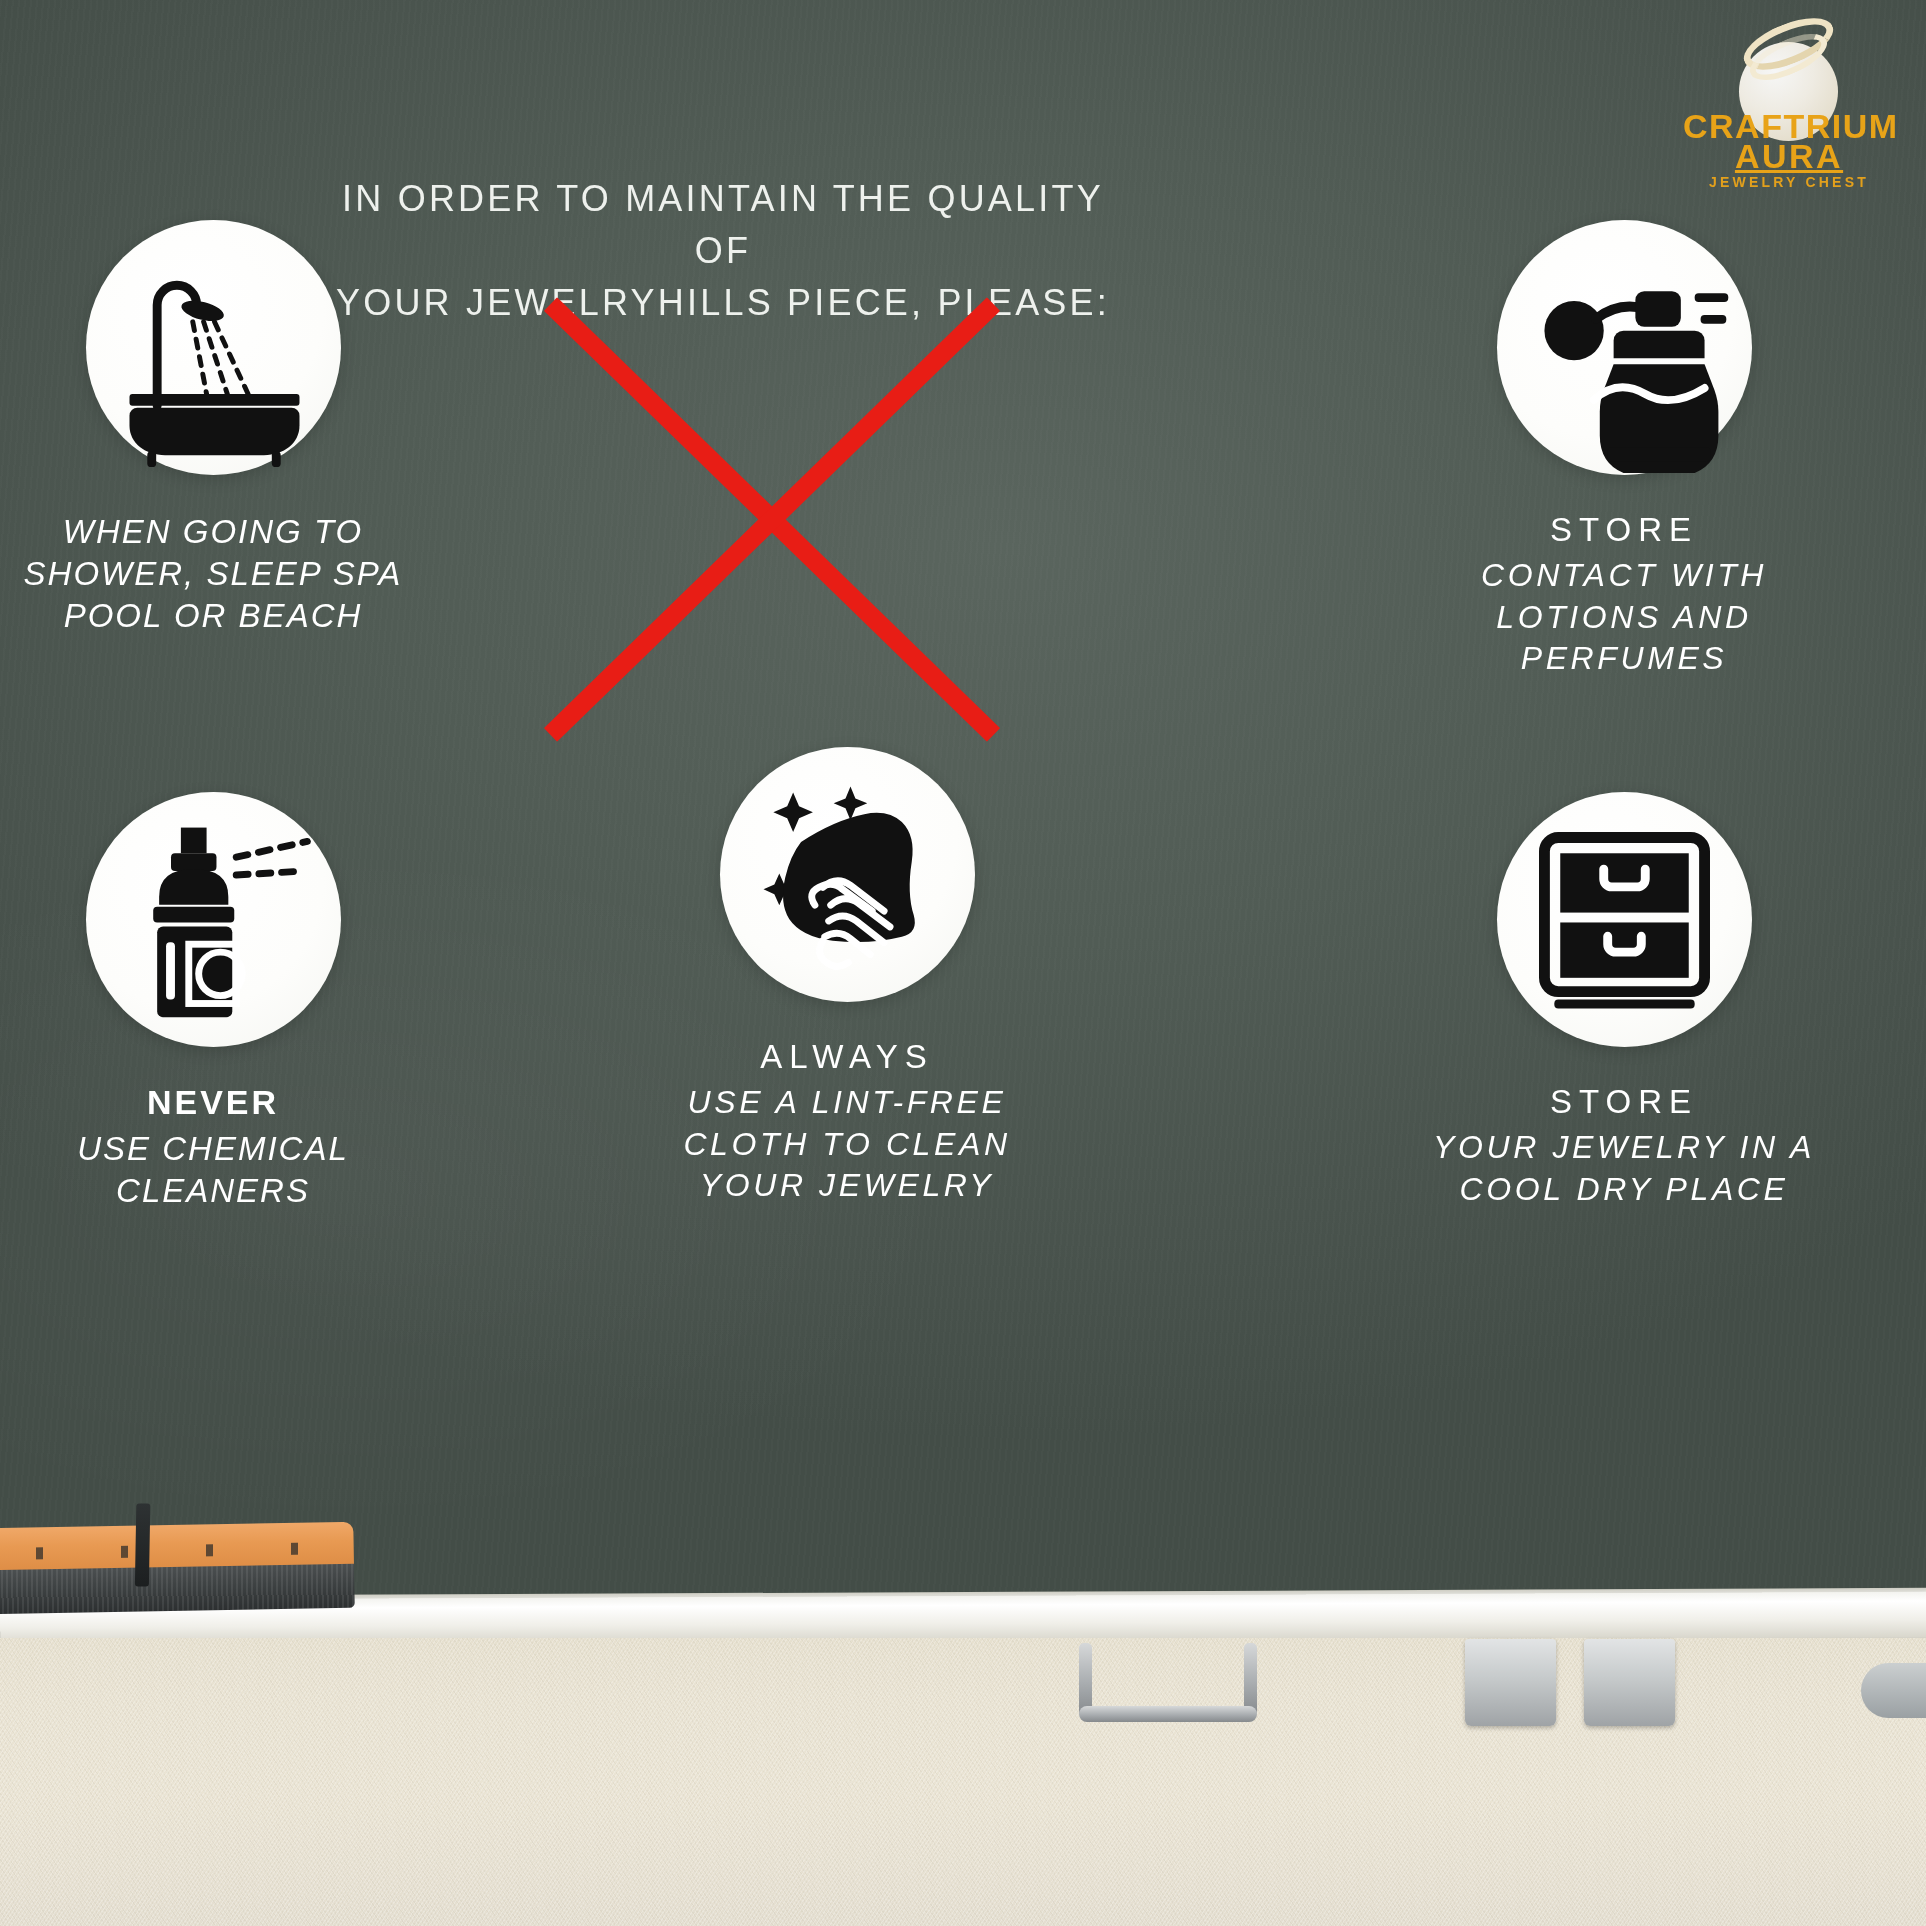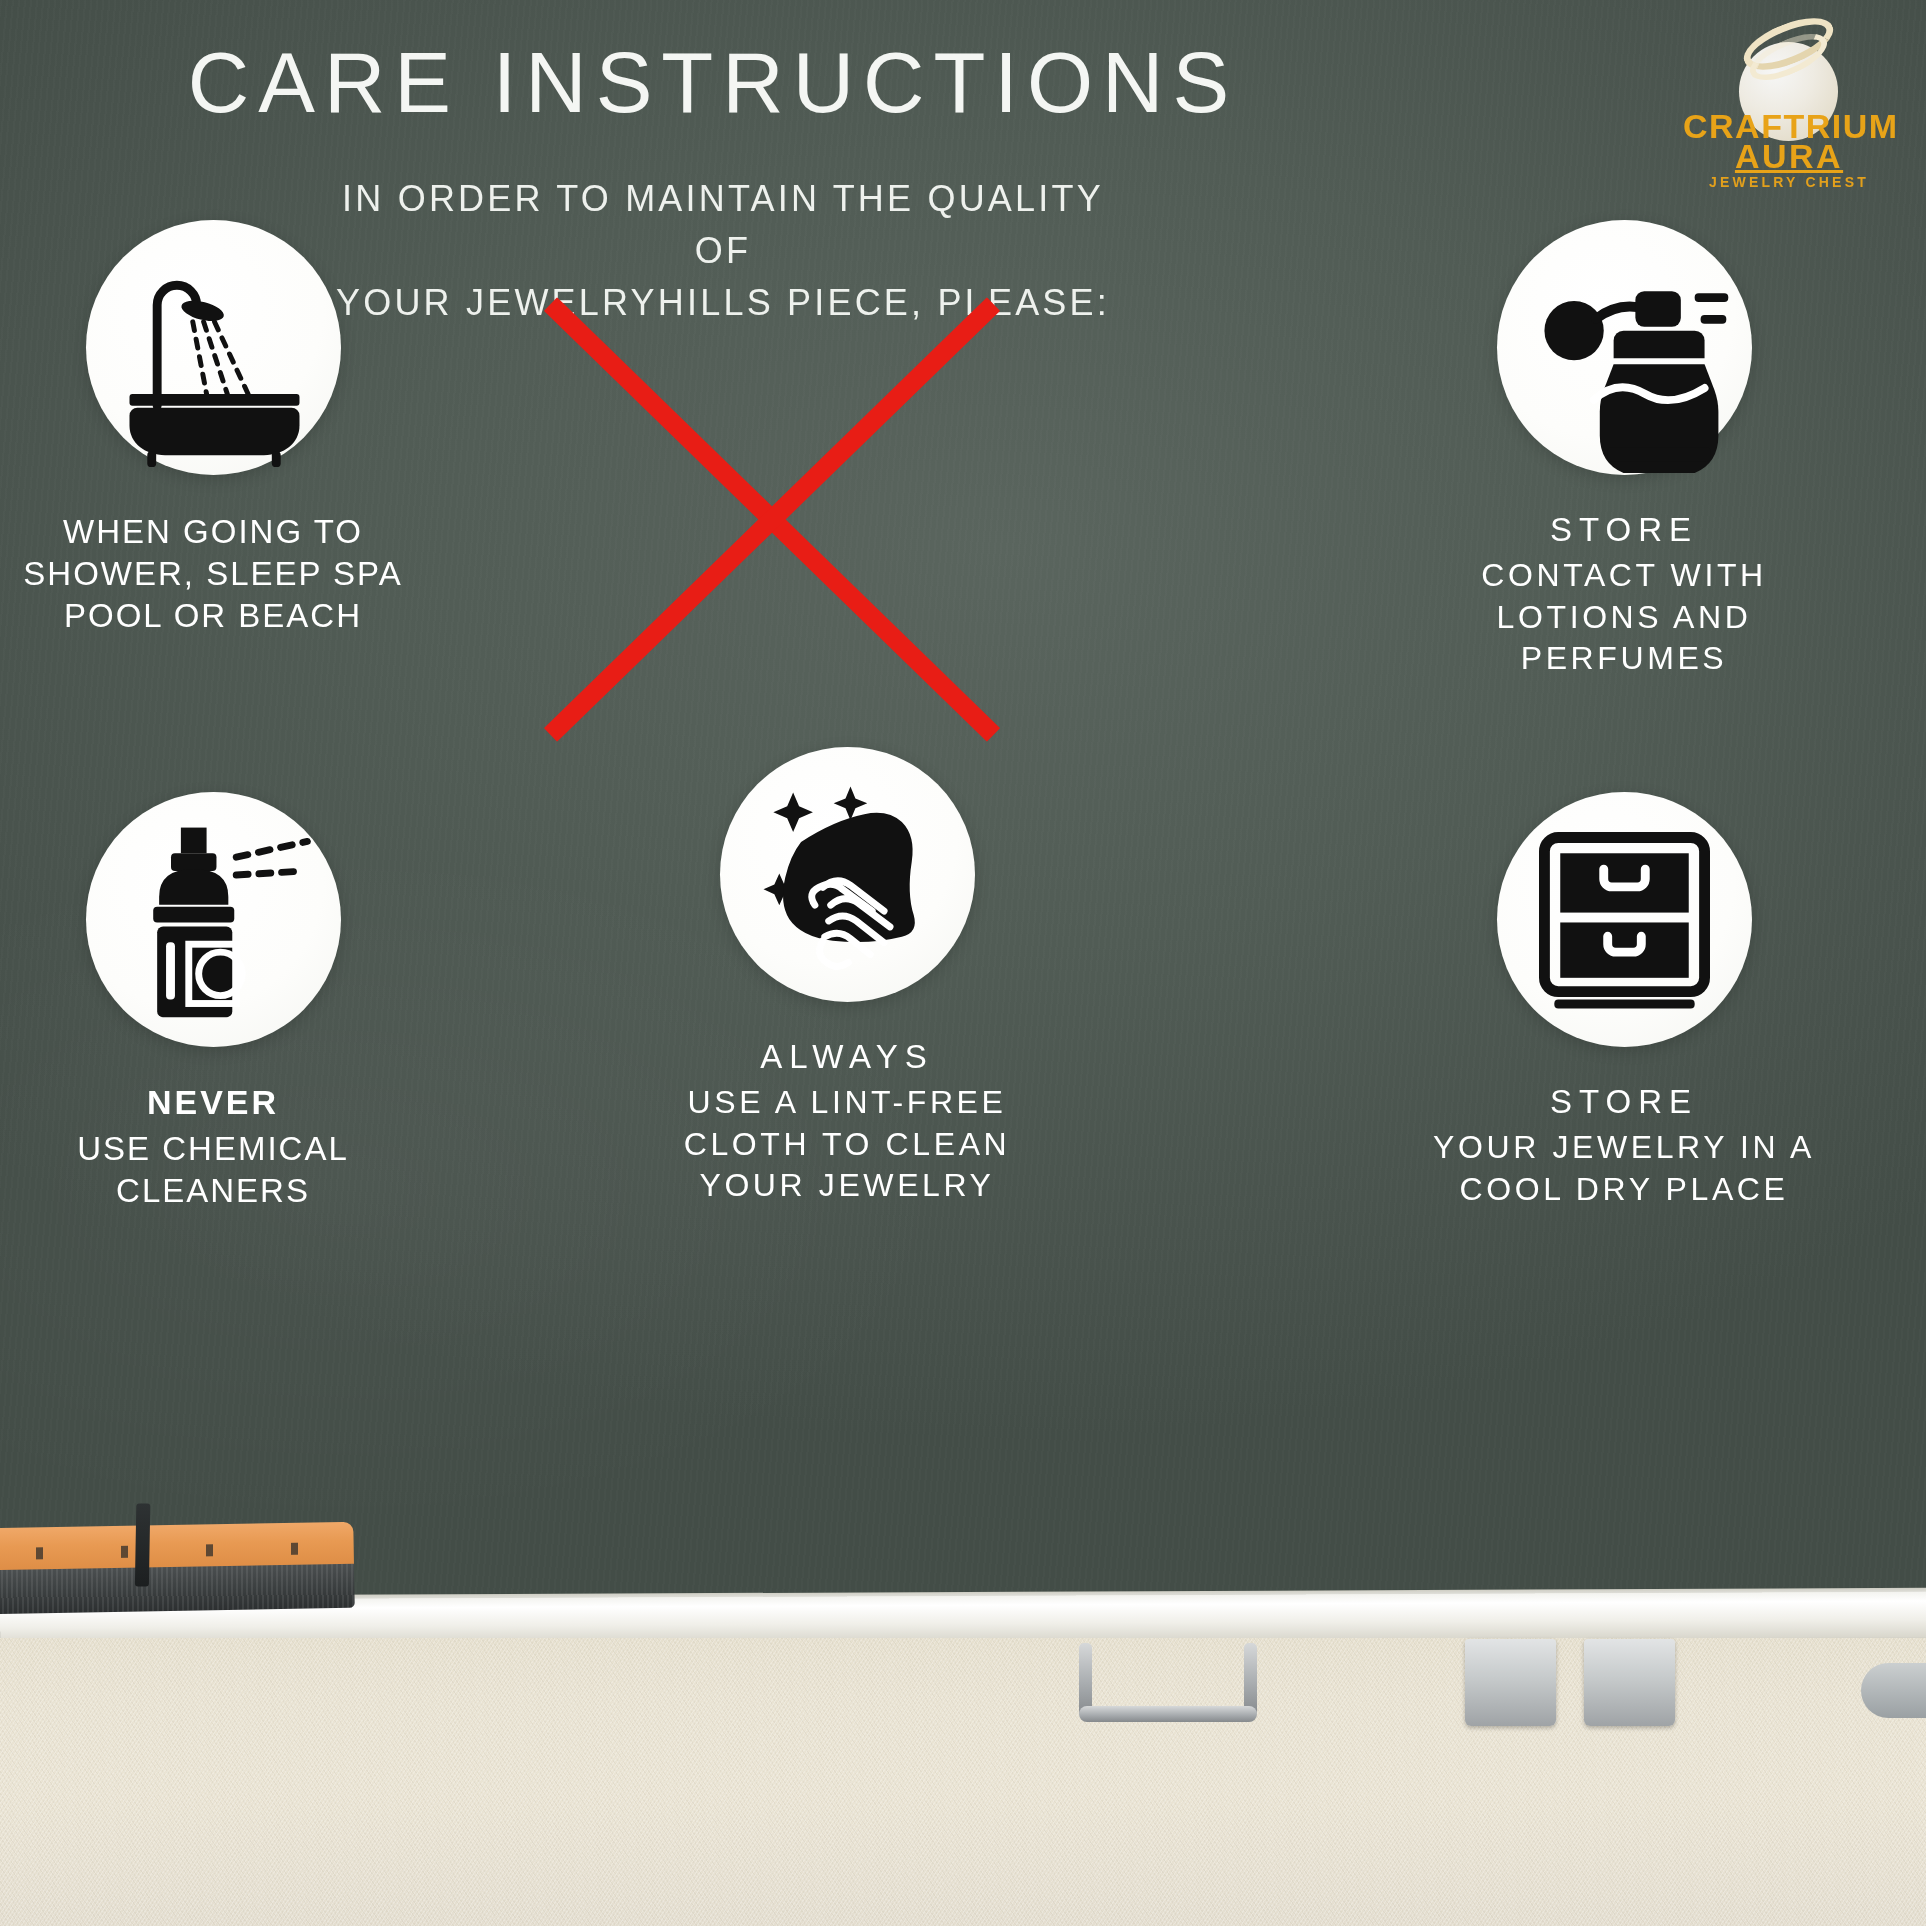--- a/index.html
+++ b/index.html
@@ -159,21 +159,21 @@
     border-radius: 50%;
     background: radial-gradient(circle at 42% 34%, #ffffff 0%, #fdfdfb 58%, #f4f5f1 100%);
     box-shadow: 0 4px 16px rgba(0,0,0,0.16);
     position: relative;
   }
   .disc svg { position:absolute; left:0; top:0; width:255px; height:255px; }
 
   .cap { margin-top: 36px; }
   .cap .ln { display:block; color:#ffffff; }
   .cap .ln.lead { font-weight: 700; font-size: 34px; letter-spacing: 3px; margin-bottom: 6px; }
-  .cap .ln.body { font-weight: 400; font-size: 33px; letter-spacing: 2px; line-height: 1.27; }
+  .cap .ln.body { font-weight: 400; font-size: 33px; letter-spacing: 2px; line-height: 1.27; font-style: italic; }
 
   
   .wide .cap .ln.lead { font-weight: 400; letter-spacing: 7px; font-size: 33px; }
   .wide .cap .ln.body { letter-spacing: 3.6px; font-size: 32px; line-height: 1.3; }
 </style>
 </head>
 <body>
 
 <div id="poster">
 
@@ -191,21 +191,20 @@
 
   <div class="handle">
     <span class="l"></span>
     <span class="r"></span>
     <span class="b"></span>
   </div>
   <div class="clip c1"></div>
   <div class="clip c2"></div>
   <div class="clip-tail"></div>
 
-  <div class="title">CARE INSTRUCTIONS</div>
   <div class="subtitle">
     <span>IN ORDER TO MAINTAIN THE QUALITY OF</span><br>
     <span>YOUR JEWELRYHILLS PIECE, PLEASE:</span>
   </div>
 
   <div class="logo">
     <div class="logo-mark">
       <div class="logo-ball"></div>
       <div class="logo-ring"></div>
       <div class="logo-ring2"></div>

